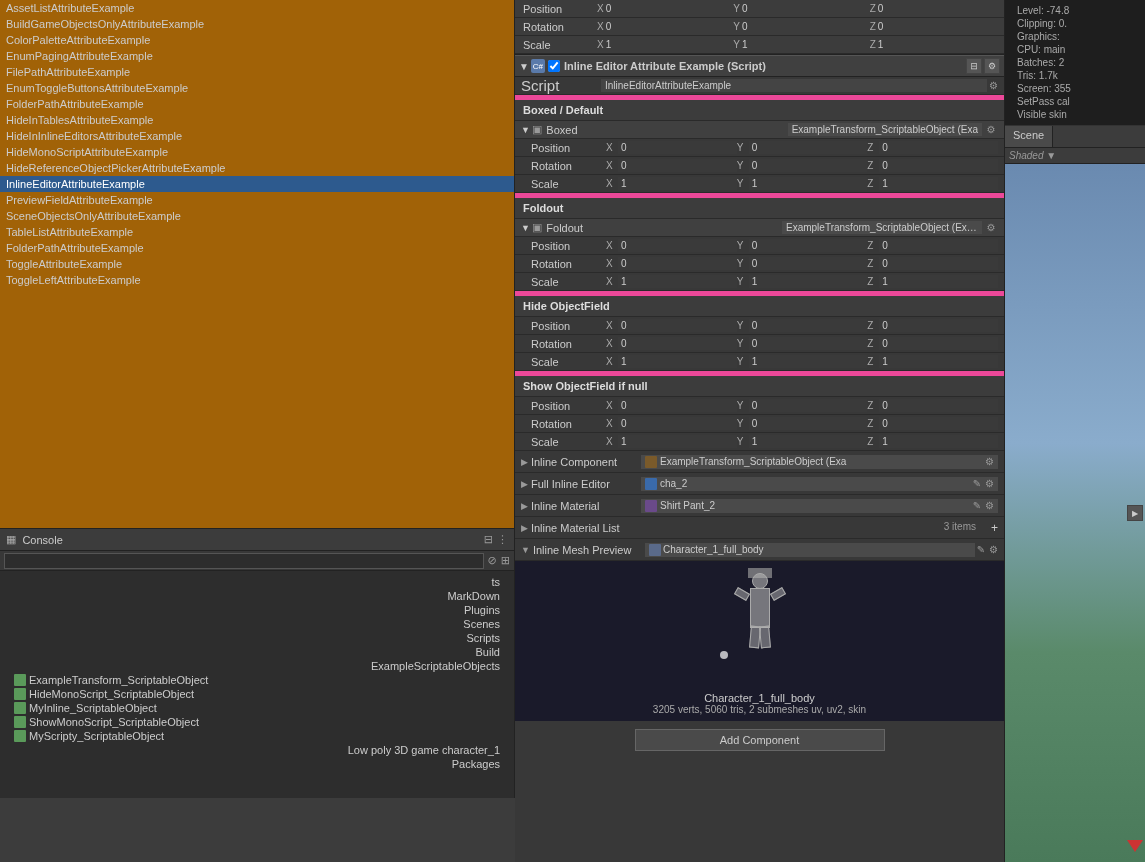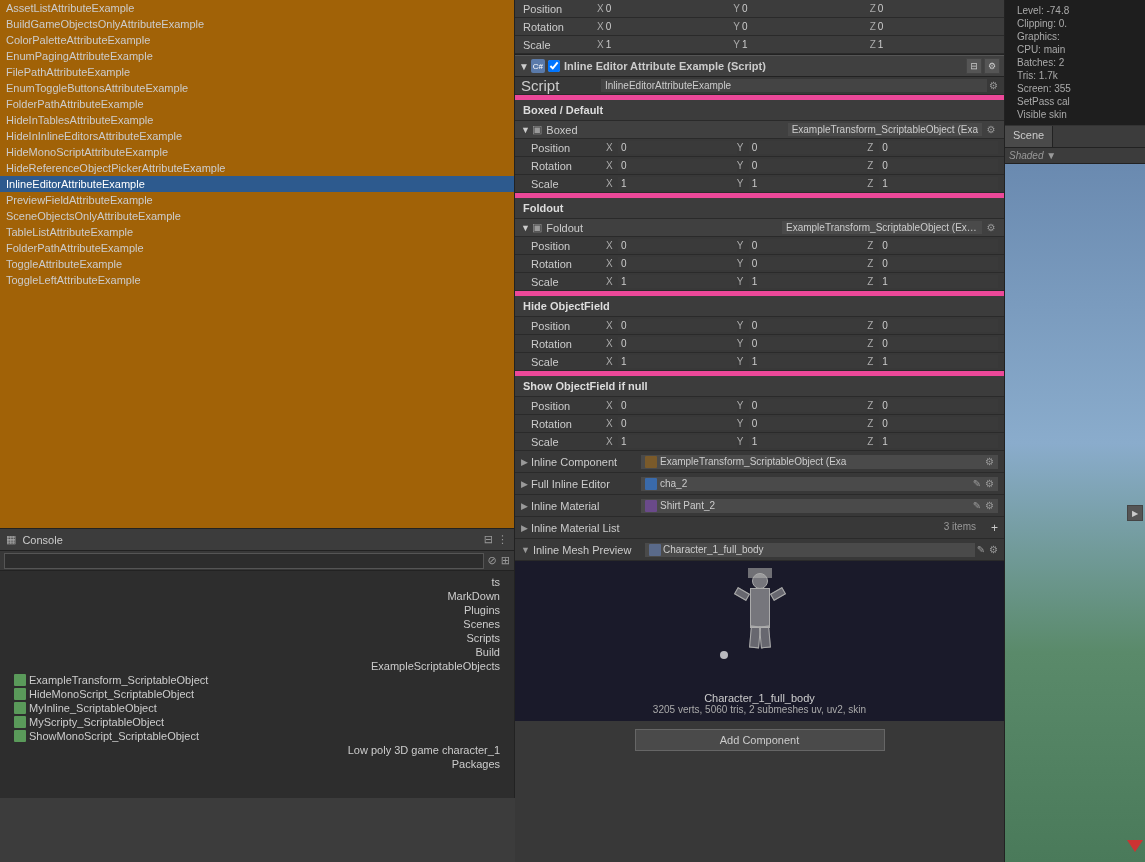--- a/index.html
+++ b/index.html
@@ -172,22 +172,22 @@
           <div class="assets-item">ts</div>
           <div class="assets-item">MarkDown</div>
           <div class="assets-item">Plugins</div>
           <div class="assets-item">Scenes</div>
           <div class="assets-item">Scripts</div>
           <div class="assets-item">Build</div>
           <div class="assets-item">ExampleScriptableObjects</div>
           <div class="assets-item asset-with-icon"><span class="asset-icon asset-icon-green"></span>ExampleTransform_ScriptableObject</div>
           <div class="assets-item asset-with-icon"><span class="asset-icon asset-icon-green"></span>HideMonoScript_ScriptableObject</div>
           <div class="assets-item asset-with-icon"><span class="asset-icon asset-icon-green"></span>MyInline_ScriptableObject</div>
+          <div class="assets-item asset-with-icon"><span class="asset-icon asset-icon-green"></span>ShowMonoScript_ScriptableObject</div>
           <div class="assets-item asset-with-icon"><span class="asset-icon asset-icon-green"></span>MyScripty_ScriptableObject</div>
-          <div class="assets-item asset-with-icon"><span class="asset-icon asset-icon-green"></span>ShowMonoScript_ScriptableObject</div>
           <div class="assets-item">Low poly 3D game character_1</div>
           <div class="assets-item">Packages</div>
         </div>
       </div>
     </div>
   </div>
 
   <div class="middle-panel">
 
     <div class="transform-section">

